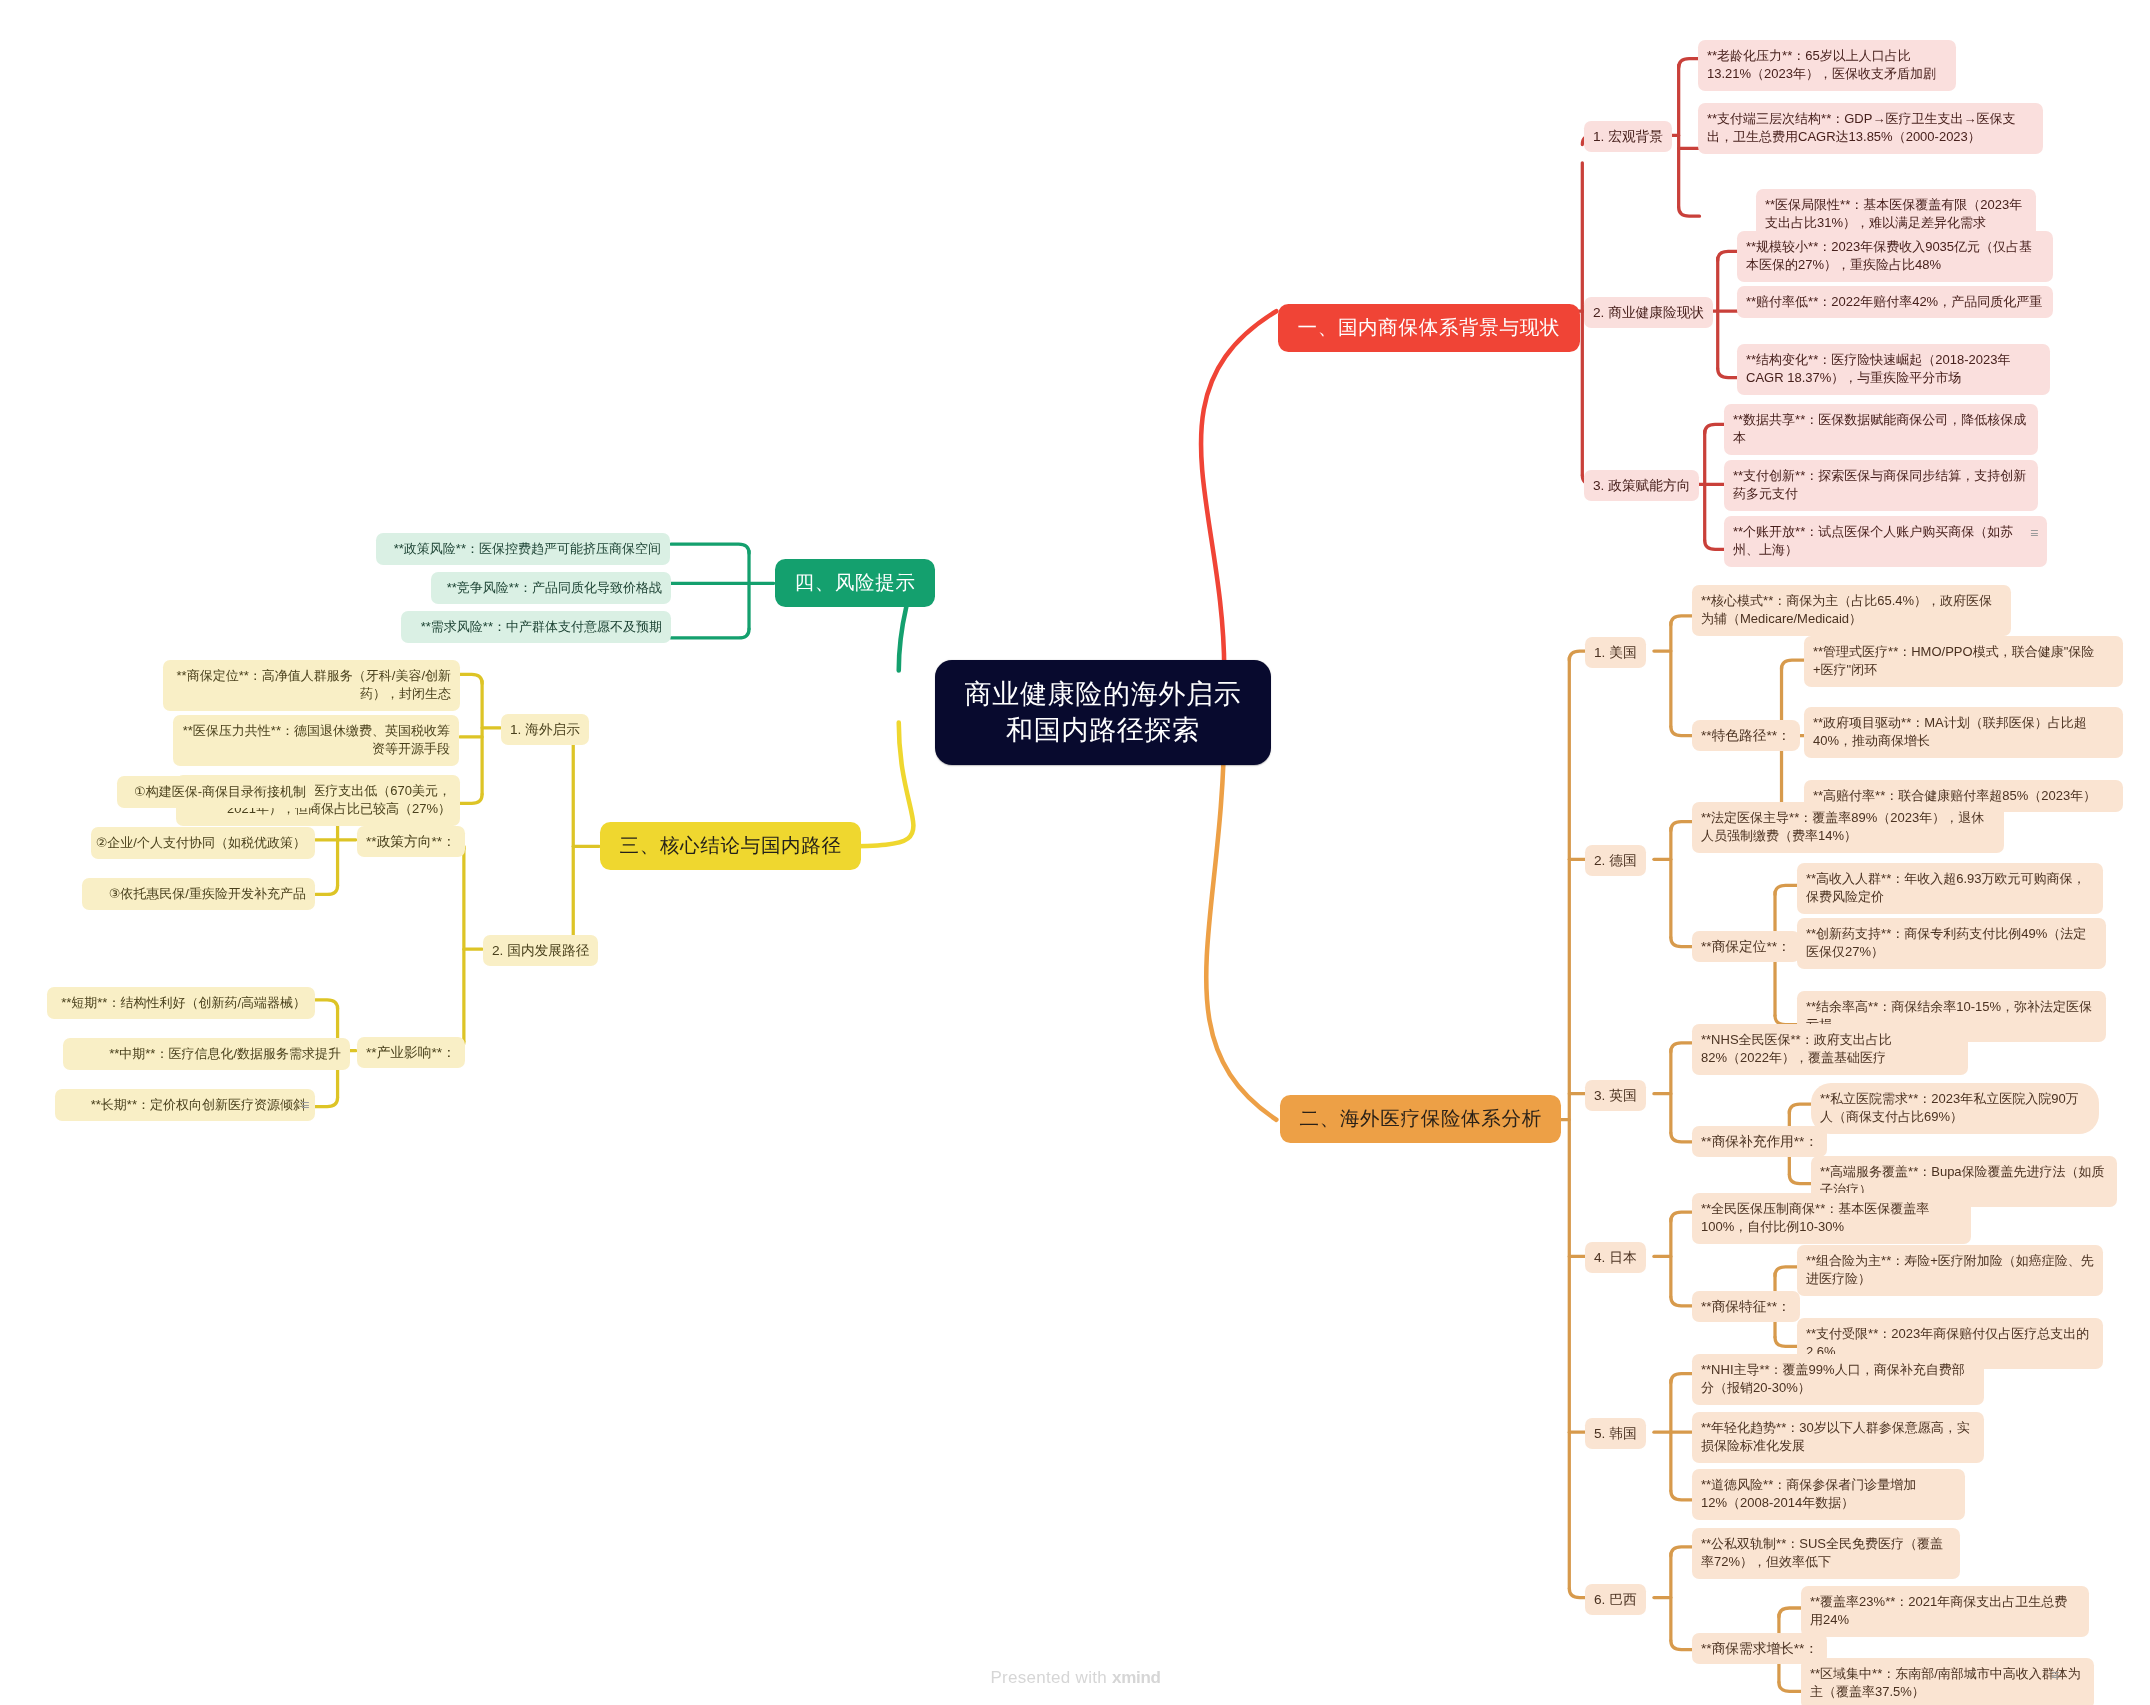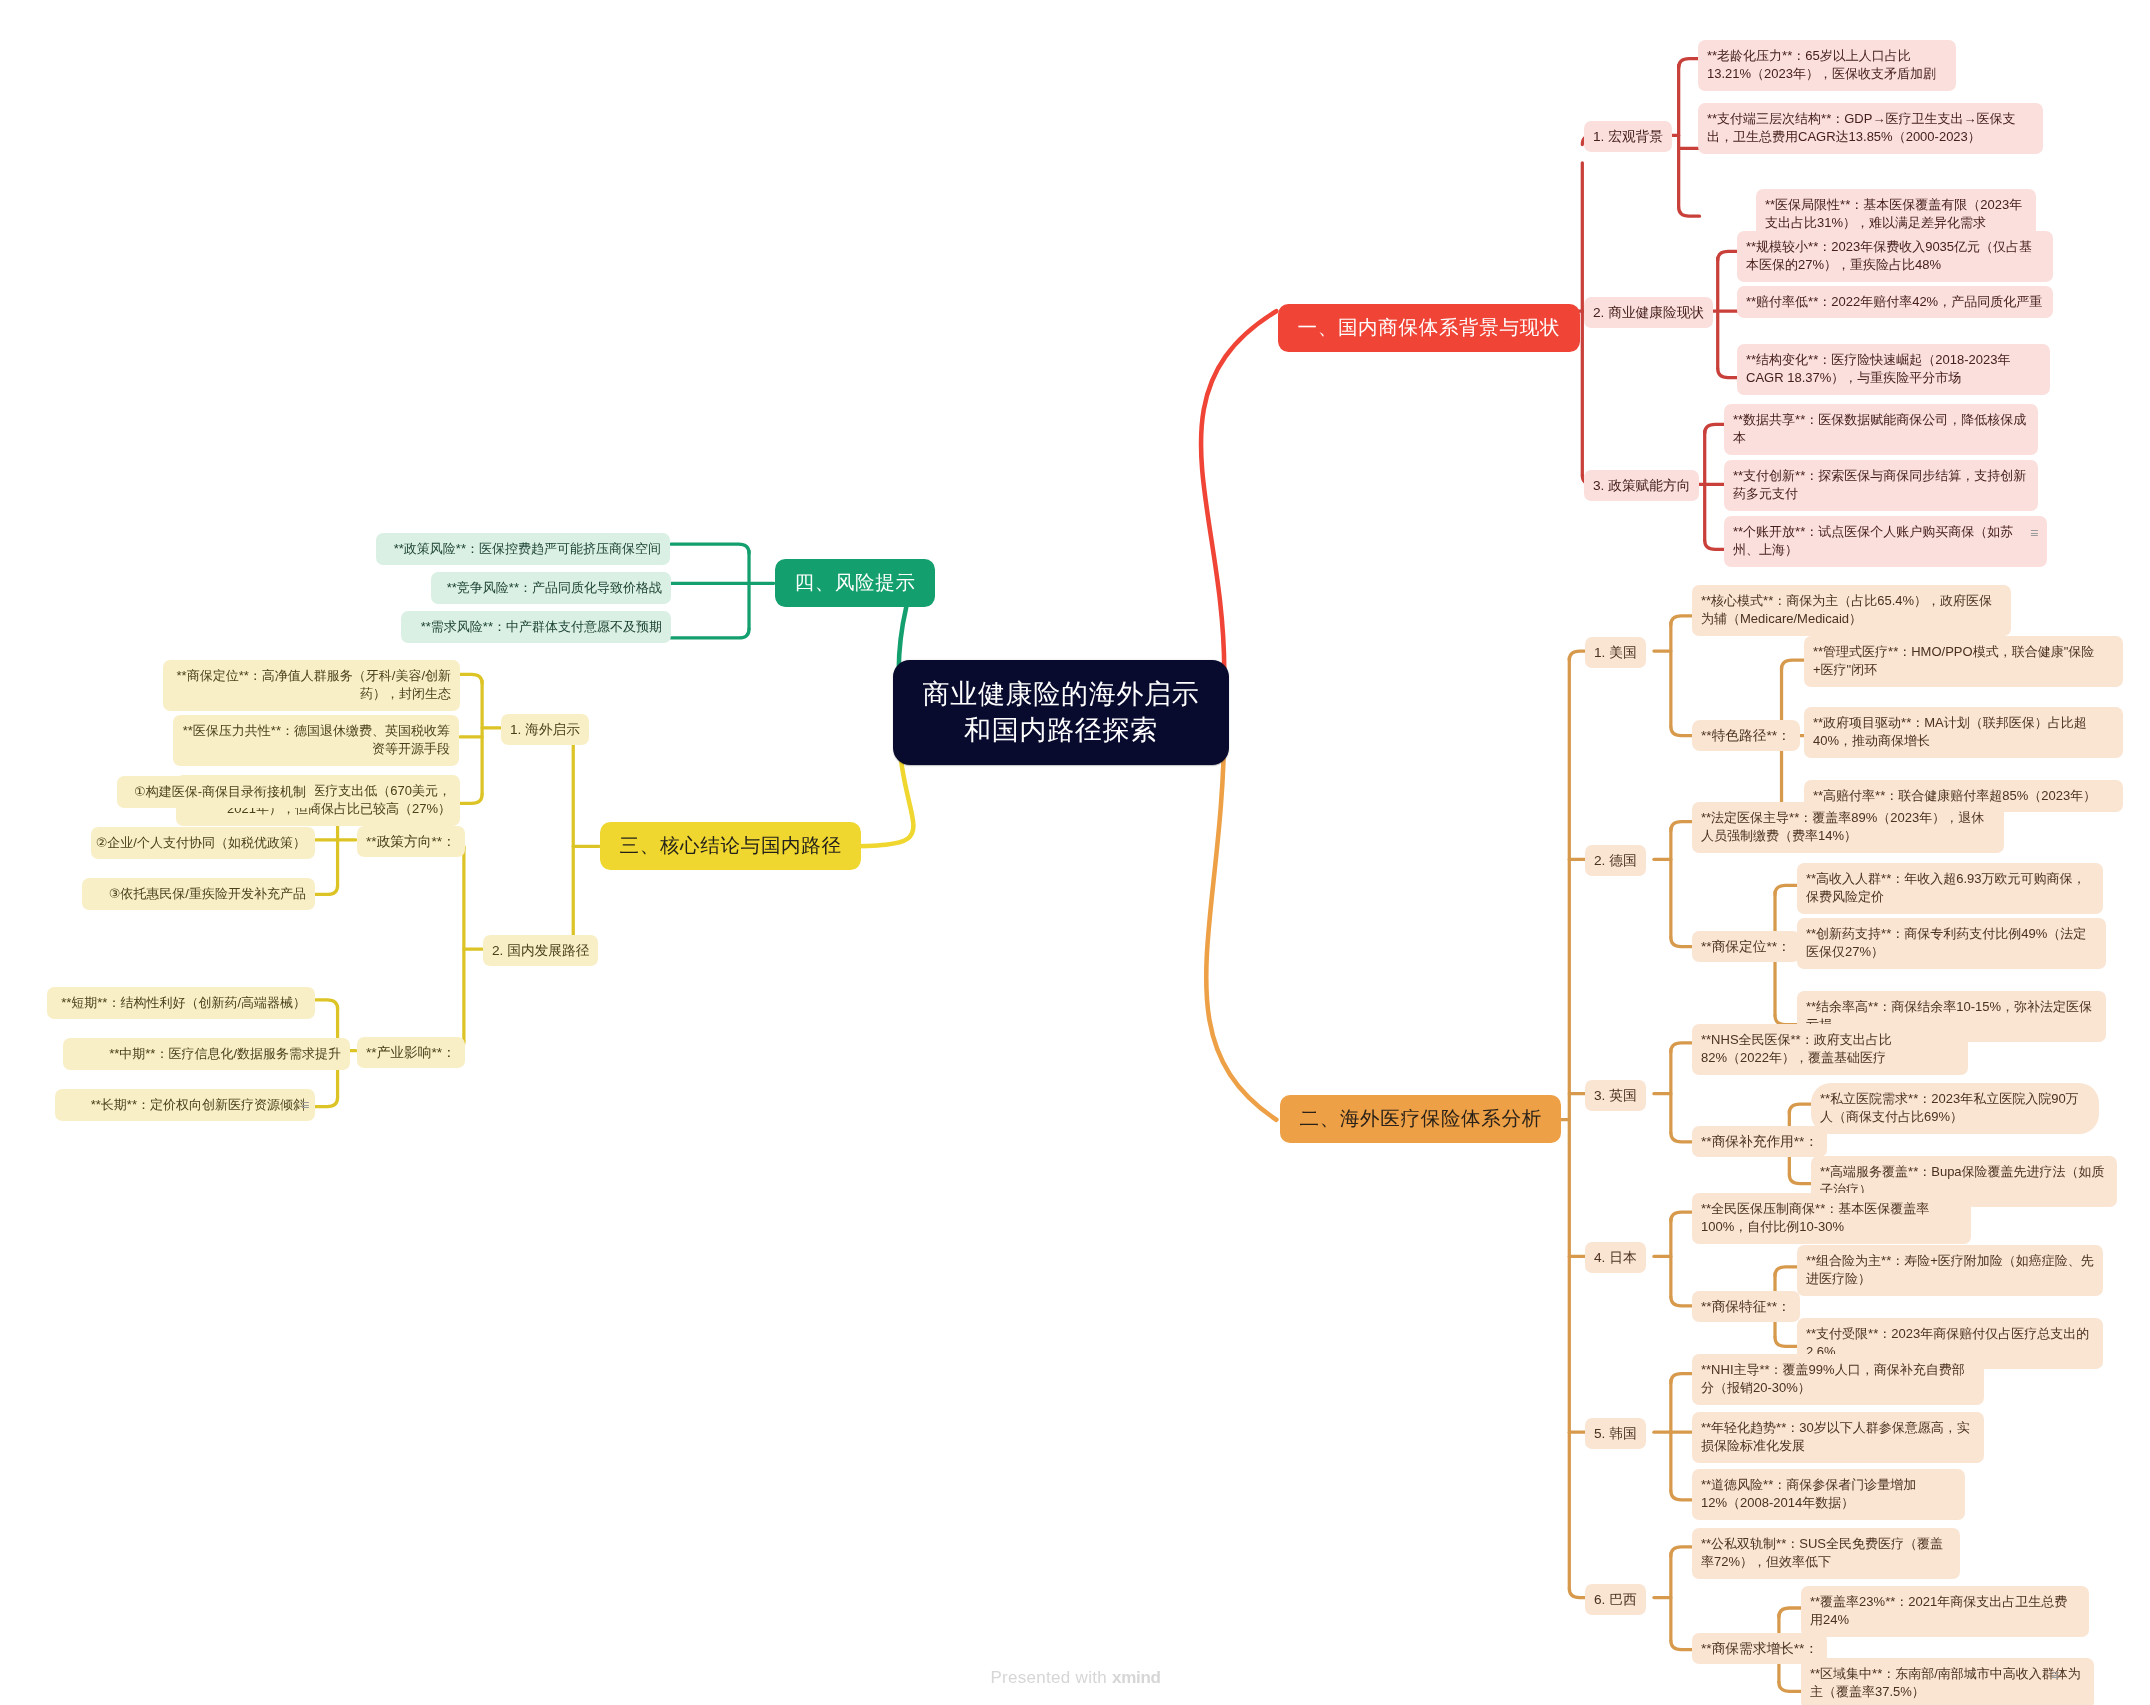--- a/index.html
+++ b/index.html
@@ -9,26 +9,27 @@
 
   .node{position:absolute;box-sizing:border-box;border-radius:9px;display:flex;align-items:center;}
   .node span{display:block;}
 
   
   .root{
     background:#080a2e;color:#ffffff;border-radius:17px;
     font-size:27px;line-height:1.32;letter-spacing:0.7px;
     padding:17px 27px;text-align:center;justify-content:center;
     box-shadow:0 0.7px 1.3px rgba(0,0,0,.25);
+    margin-left:42px;
   }
 
   
   .topic{font-size:19.5px;padding:10.4px 19.5px;border-radius:10.4px;color:#1a1a1a;white-space:nowrap;letter-spacing:0.7px;}
   .topic.red{background:#f04436;color:#ffffff;}
-  .topic.orange{background:#eda046;color:#2a2118;border-radius:10px;}
+  .topic.orange{background:#eda046;color:#2a2118;}
   .topic.yellow{background:#efd72f;color:#23201a;}
   .topic.green{background:#14a06e;color:#ffffff;}
 
   
   .sub{font-size:13.7px;line-height:1.42;padding:5.9px 9px;border-radius:7.2px;}
   .leaf{font-size:13px;line-height:1.45;padding:6.5px 9px;border-radius:7.2px;}
 
   
   .c-red  .sub,.c-red  .leaf {background:#fadfdd;color:#47201c;}
   .c-org  .sub,.c-org  .leaf {background:#fae4d2;color:#4a3120;}

